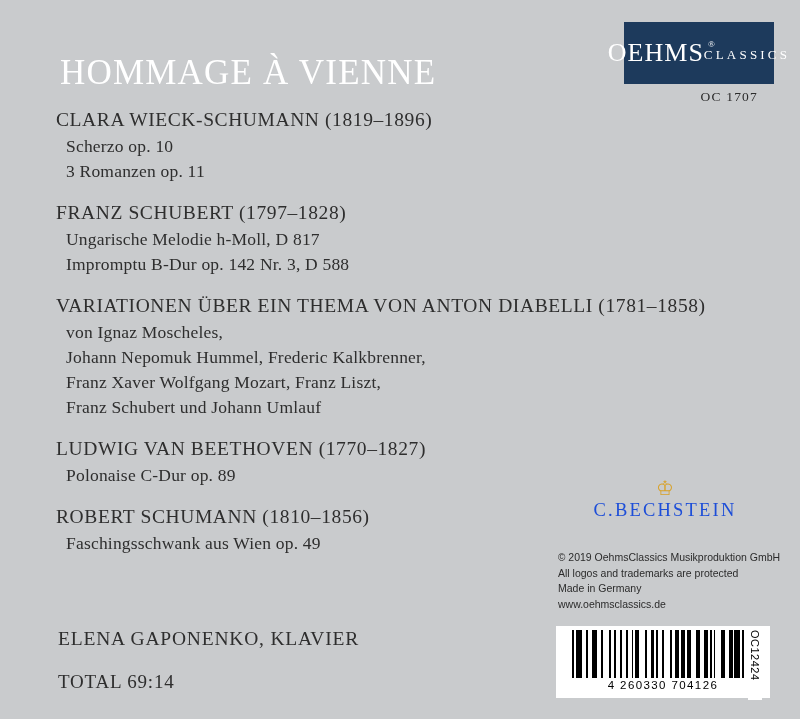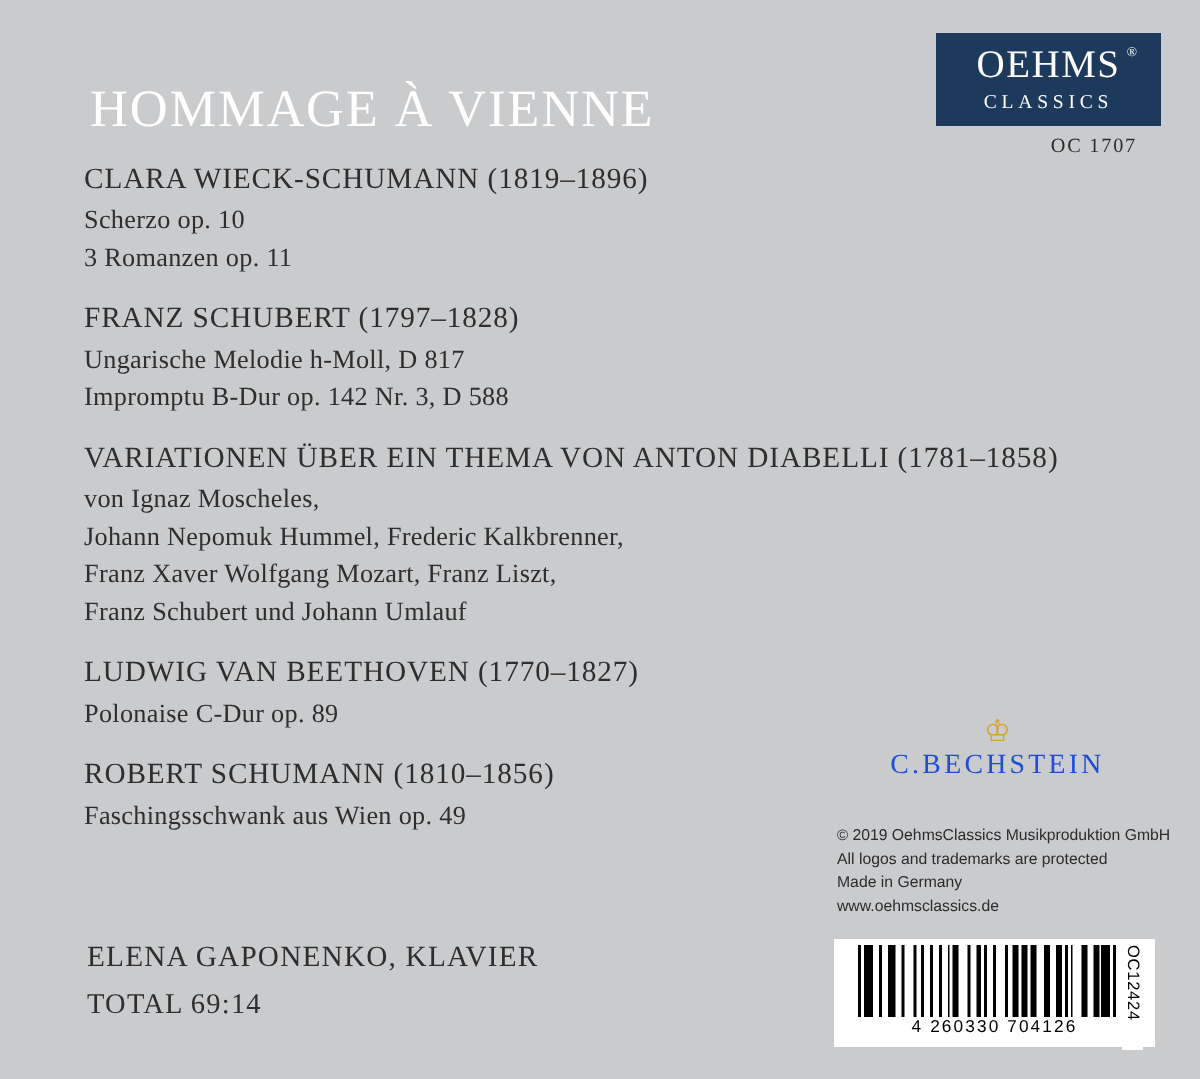--- a/index.html
+++ b/index.html
@@ -36,21 +36,21 @@
   
   .logo-box {
     position: absolute;
     left: 624px;
     top: 22px;
     width: 150px;
     height: 62px;
     background: #1d3a5c;
     color: #ffffff;
     display: flex;
-    flex-direction: column;
+    flex-direction: row;
     align-items: center;
     justify-content: center;
   }
   .logo-main {
     font-family: "Liberation Serif", serif;
     font-size: 26px;
     letter-spacing: 1px;
     line-height: 1;
     position: relative;
   }
@@ -92,40 +92,41 @@
     text-transform: uppercase;
     color: #2e2e2e;
     line-height: 1.45;
     white-space: nowrap;
   }
   .piece {
     font-size: 17.5px;
     color: #2e2e2e;
     line-height: 1.42;
     letter-spacing: 0.2px;
+    margin-left: 10px;
   }
 
   
   .performer-block {
     position: absolute;
     left: 58px;
     top: 628px;
   }
   .performer {
     font-size: 19.5px;
     letter-spacing: 0.8px;
     text-transform: uppercase;
     color: #2e2e2e;
   }
   .total {
     font-size: 19px;
     letter-spacing: 0.8px;
     text-transform: uppercase;
     color: #2e2e2e;
-    margin-top: 9px;
+    margin-top: 21px;
   }
 
   
   .bechstein {
     position: absolute;
     left: 560px;
     top: 478px;
     width: 210px;
     text-align: center;
   }

